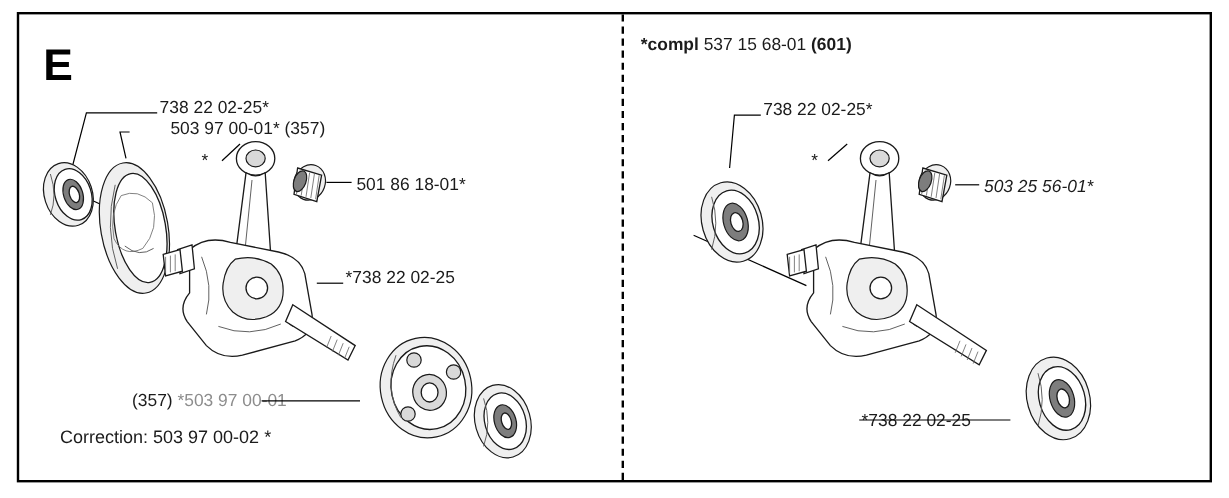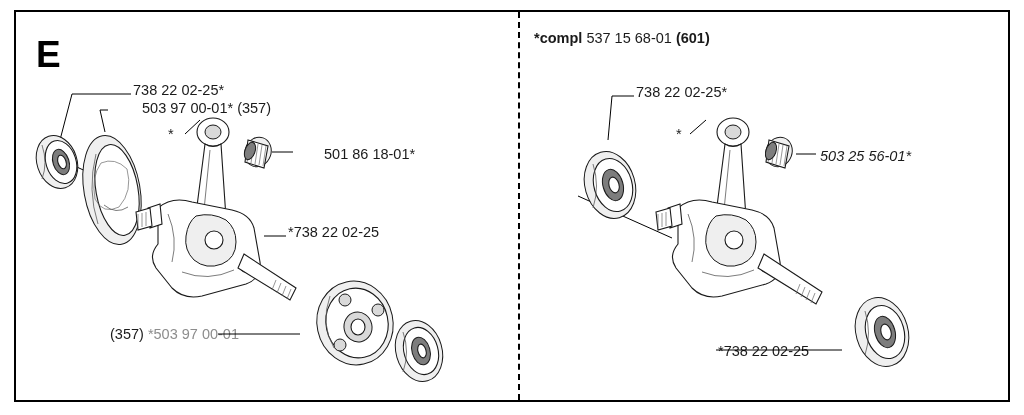--- a/index.html
+++ b/index.html
@@ -77,26 +77,27 @@
   <div class="divider"></div>
 
   <div class="section-letter">E</div>
 
 
   <div class="lbl" style="left:133px; top:82px;">738 22 02-25*</div>
   <div class="lbl" style="left:110px; top:100px;margin-left:32px;">
     <span>503 97 00-01* (357)</span>
   </div>
   <div class="lbl" style="left:168px; top:126px;">*</div>
-  <div class="lbl" style="left:297px; top:146px;margin-left:27px;">501 86 18-01*</div>
+  <div class="lbl" style="left:297px; top:146px;">501 86 18-01*</div>
   <div class="lbl" style="left:288px; top:224px;">*738 22 02-25</div>
   <div class="lbl" style="left:110px; top:326px;">
     <span>(357)</span>
     <span class="grey">*503 97 00-01</span>
   </div>
+  <div class="lbl" style="left:50px; top:356px; font-size:15px;">Correction: 503 97 00-02 *</div>
 
   <div class="lbl" style="left:534px; top:30px;">
     <b>*compl</b>
     <span>537 15 68-01</span>
     <b>(601)</b>
   </div>
 
   <div class="lbl" style="left:636px; top:84px;">738 22 02-25*</div>
   <div class="lbl" style="left:676px; top:126px;">*</div>
   <div class="lbl" style="left:820px; top:148px;font-style:italic;">503 25 56-01*</div>

